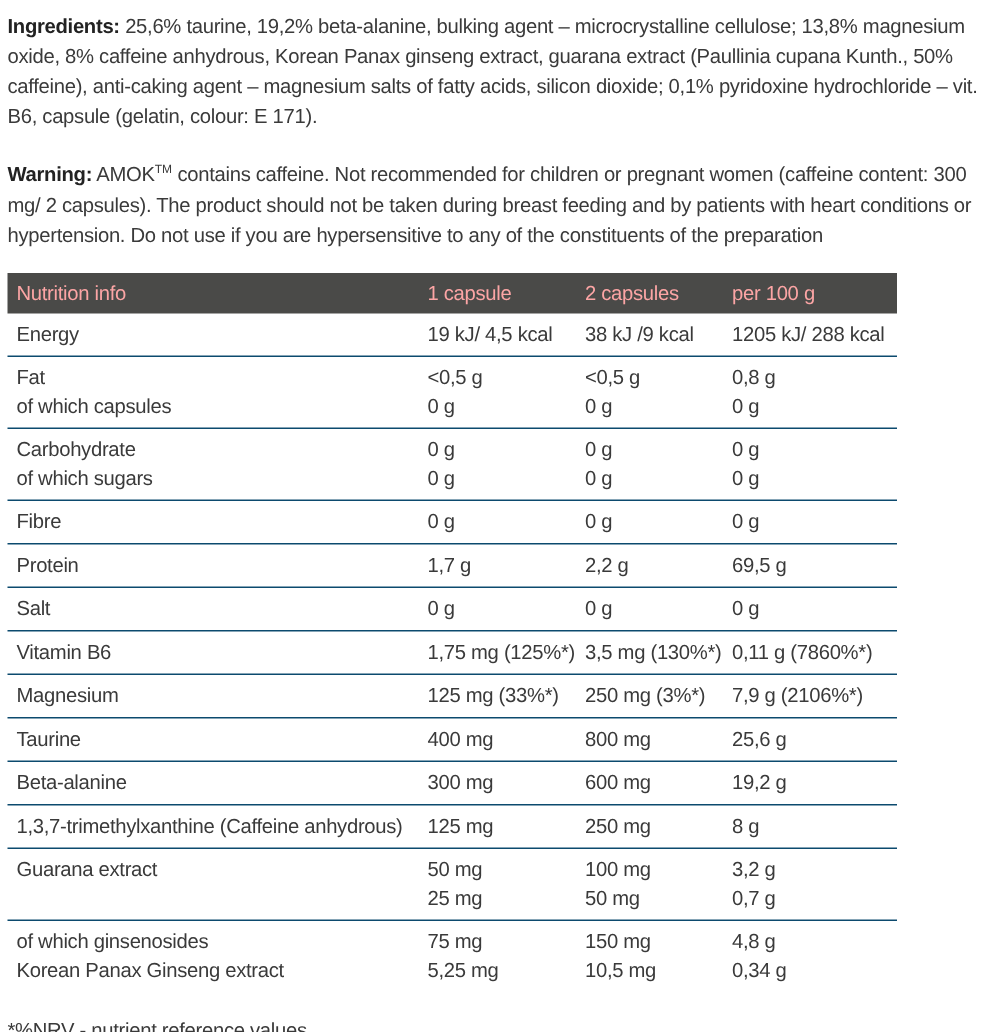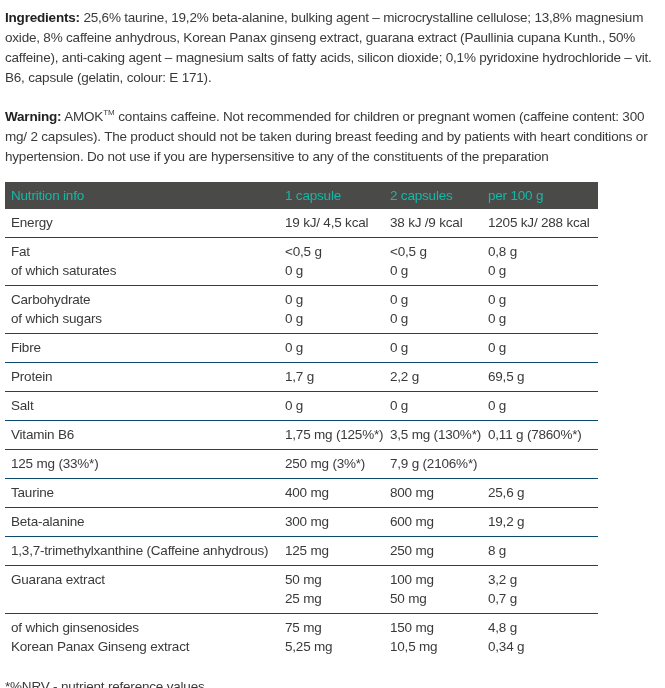--- a/index.html
+++ b/index.html
@@ -38,21 +38,21 @@
   .ntable {
     width: 593px;
     font-size: 13.5px;
     letter-spacing: -0.2px;
     margin-top: 14px;
   }
   .thead {
     display: grid;
     grid-template-columns: 280px 105px 98px 1fr;
     background: #4a4a48;
-    color: #14b8a6;
+    color: #fca5a5;
     height: 27px;
     align-items: center;
   }
   .thead .cell:first-child,
   .trow .cell:first-child {
     padding-left: 6px;
   }
   .trow {
     display: grid;
     grid-template-columns: 280px 105px 98px 1fr;
@@ -101,21 +101,21 @@
     <div class="trow">
       <div class="cell">Energy</div>
       <div class="cell">19 kJ/ 4,5 kcal</div>
       <div class="cell">38 kJ /9 kcal</div>
       <div class="cell">1205 kJ/ 288 kcal</div>
     </div>
 
     <div class="trow">
       <div class="cell">
         <div>Fat</div>
-        <div>of which saturates</div>
+        <div>of which capsules</div>
       </div>
       <div class="cell">
         <div>&lt;0,5 g</div>
         <div>0 g</div>
       </div>
       <div class="cell">
         <div>&lt;0,5 g</div>
         <div>0 g</div>
       </div>
       <div class="cell">
@@ -165,20 +165,21 @@
     </div>
 
     <div class="trow">
       <div class="cell">Vitamin B6</div>
       <div class="cell">1,75 mg (125%*)</div>
       <div class="cell">3,5 mg (130%*)</div>
       <div class="cell">0,11 g (7860%*)</div>
     </div>
 
     <div class="trow">
+      <div class="cell">Magnesium</div>
       <div class="cell">125 mg (33%*)</div>
       <div class="cell">250 mg (3%*)</div>
       <div class="cell">7,9 g (2106%*)</div>
     </div>
 
     <div class="trow">
       <div class="cell">Taurine</div>
       <div class="cell">400 mg</div>
       <div class="cell">800 mg</div>
       <div class="cell">25,6 g</div>

